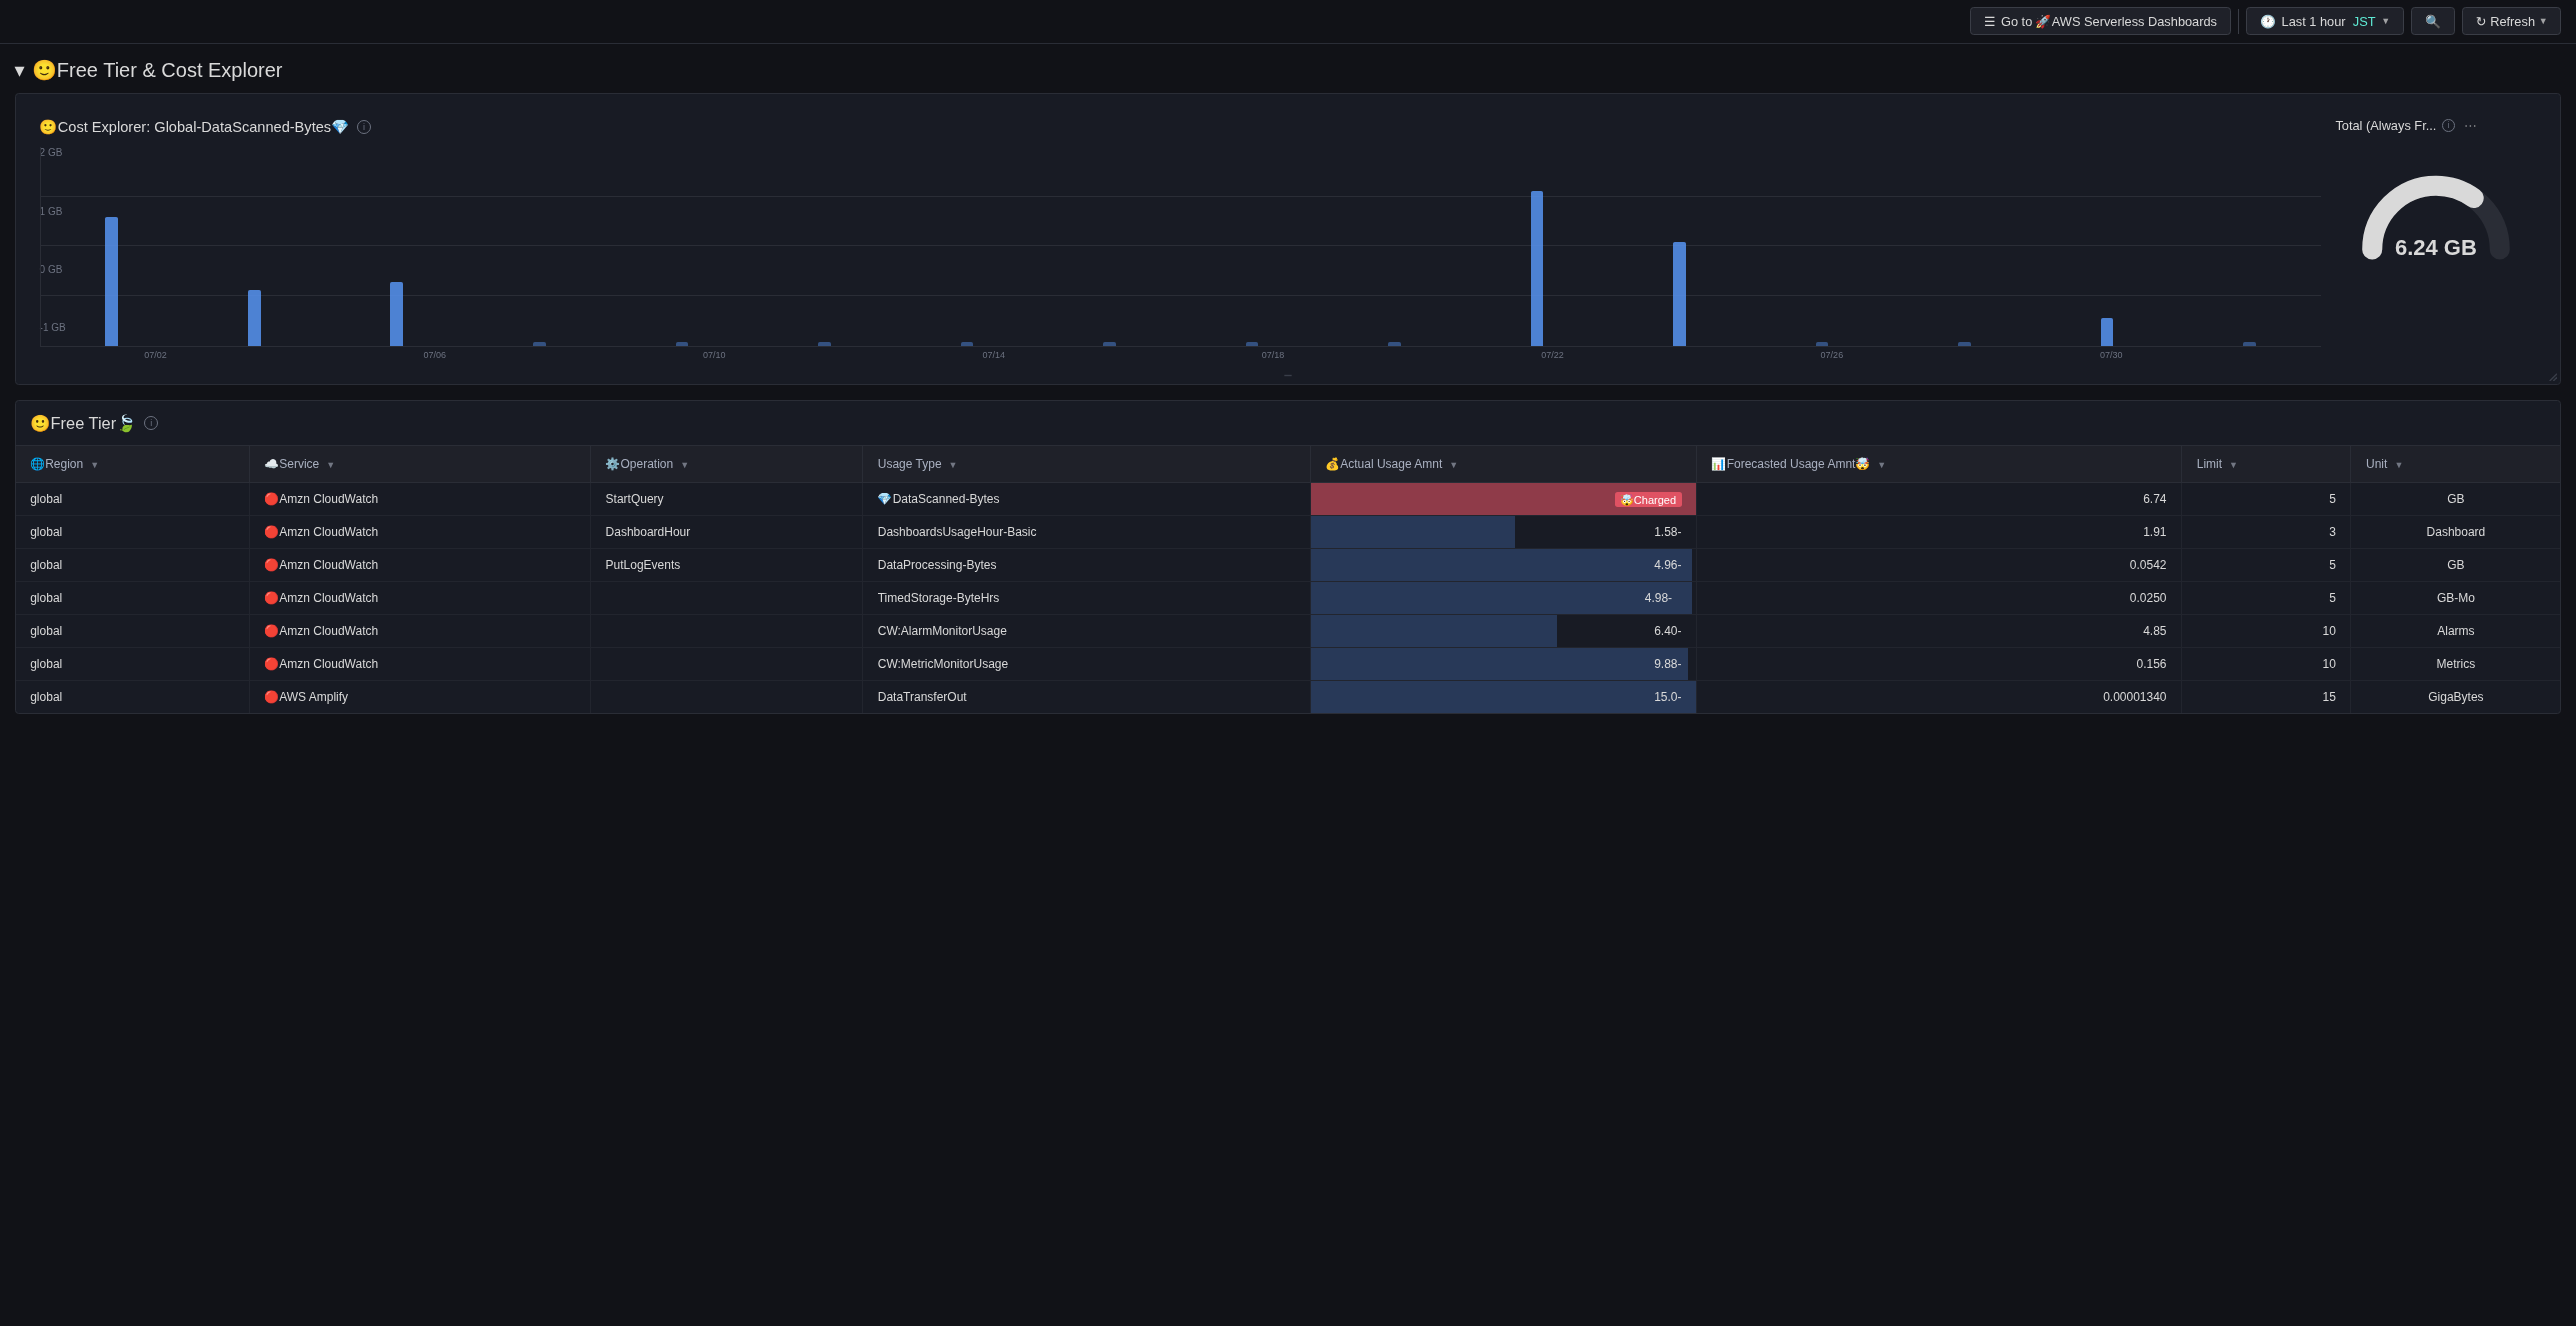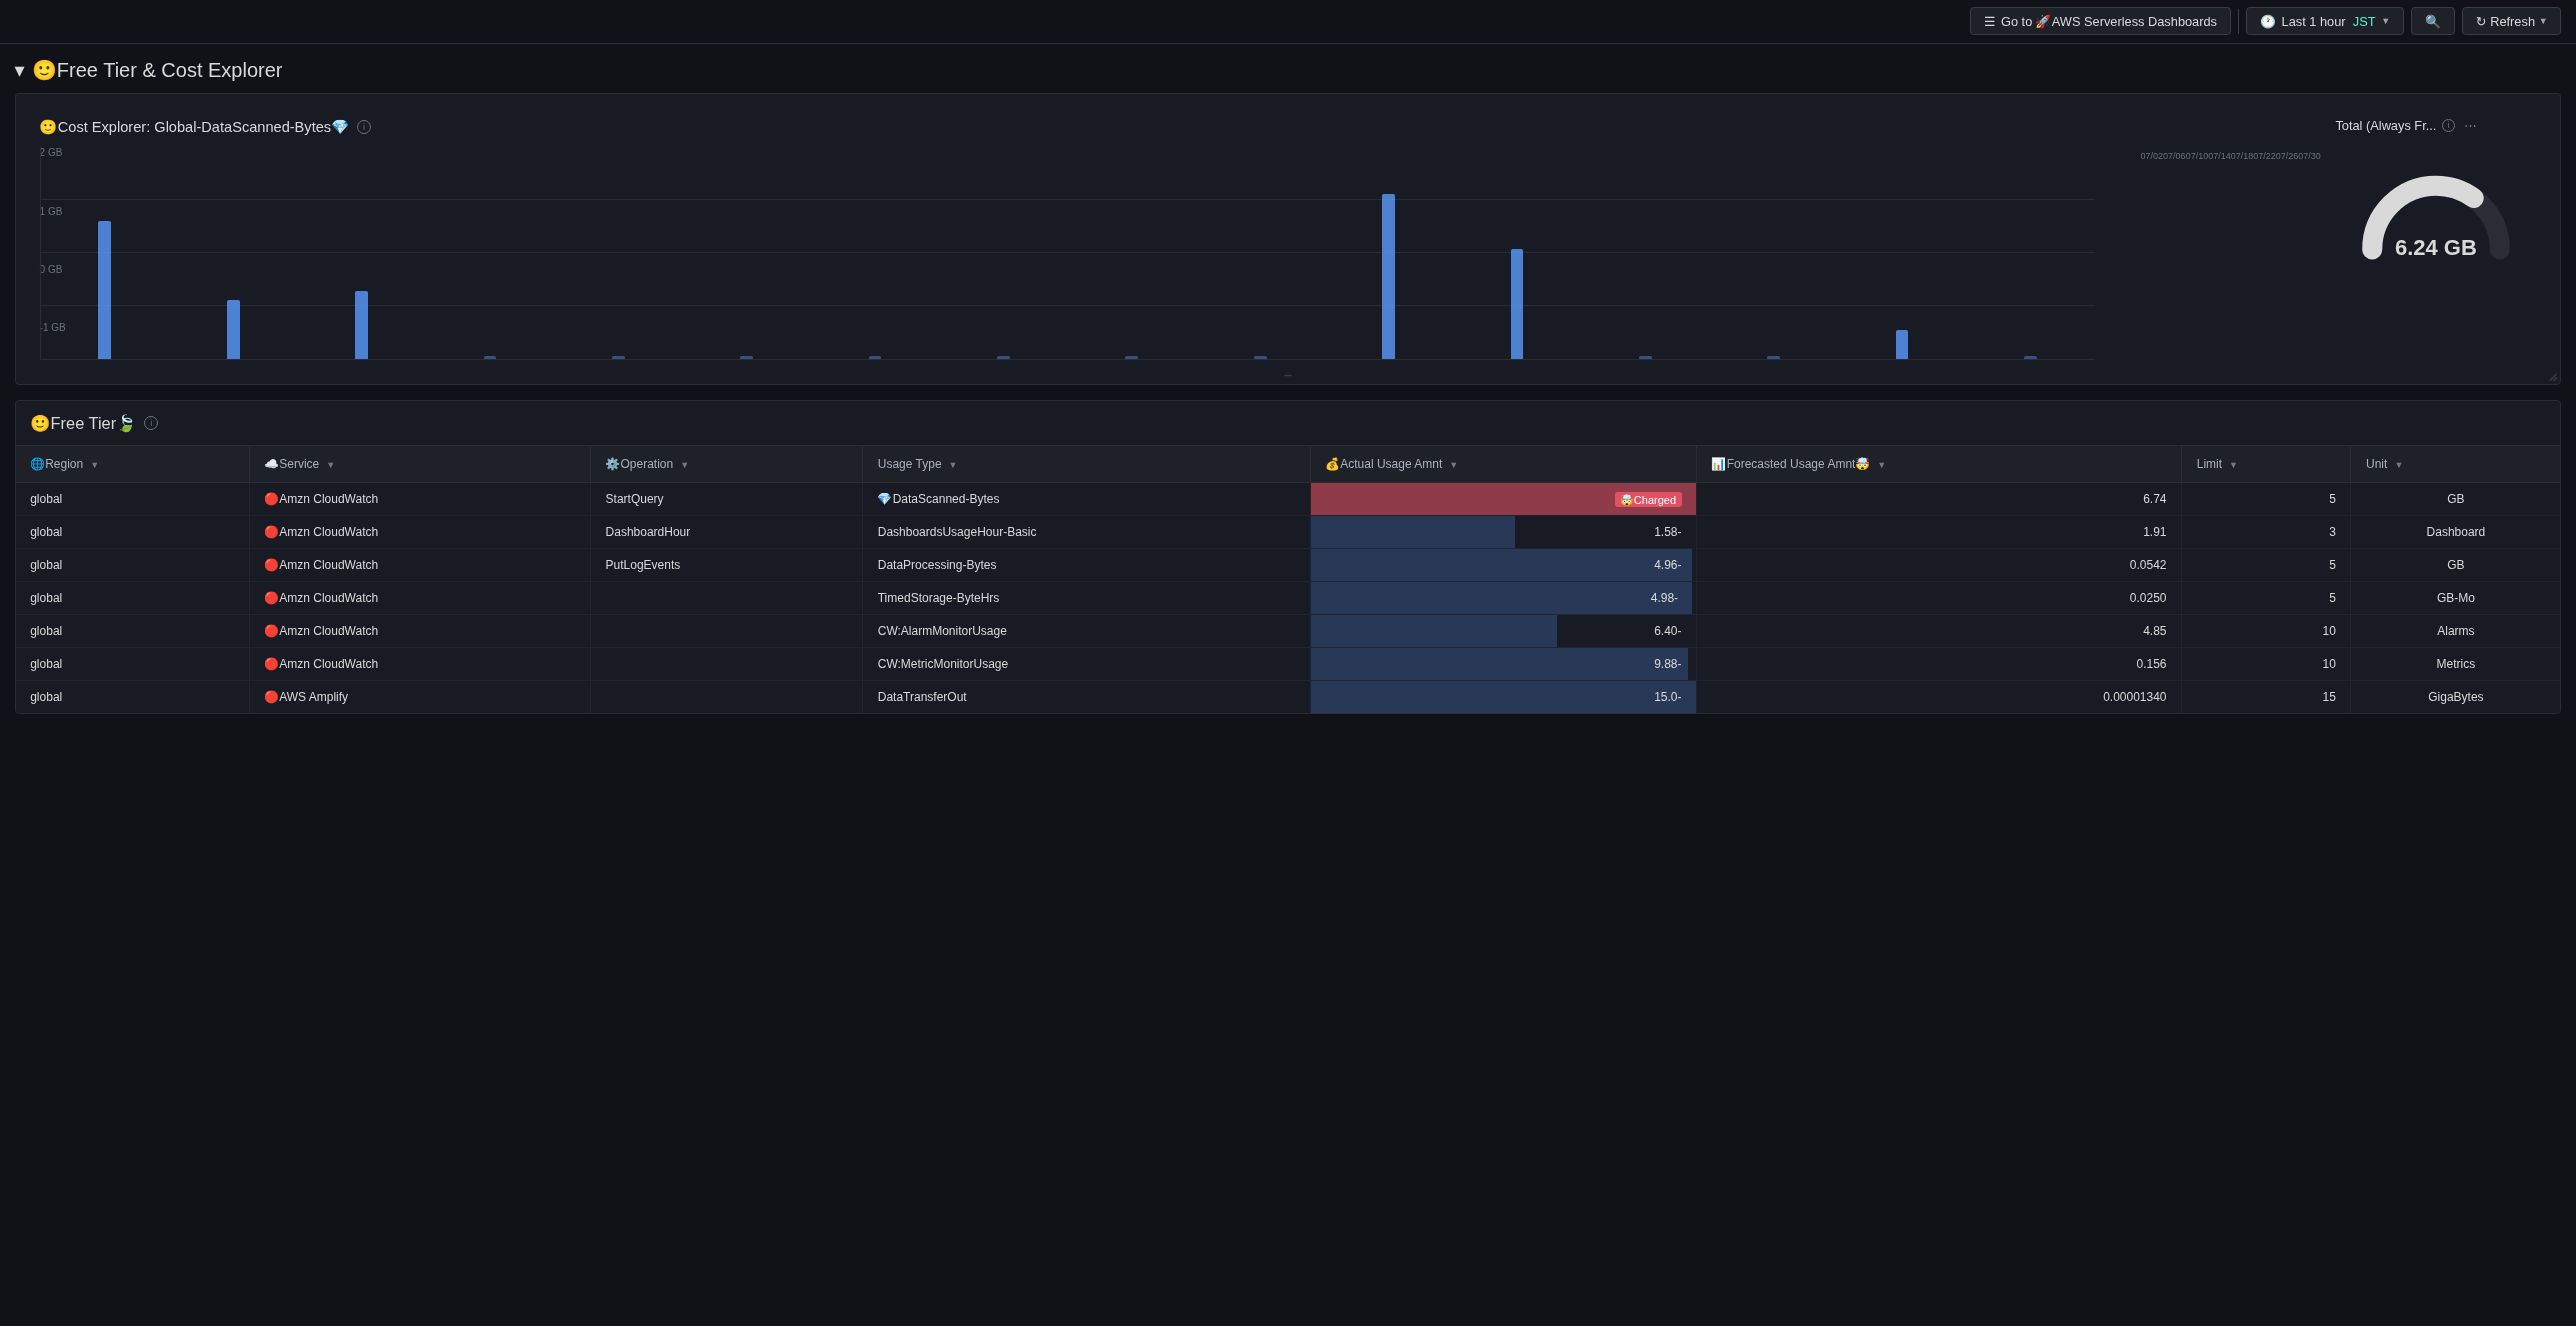--- a/index.html
+++ b/index.html
@@ -130,21 +130,21 @@
       flex-direction: column;
       justify-content: space-between;
       font-size: 10px;
       color: #6c7280;
       width: 37px;
     }
 
     .chart-bars-container {
       flex: 1;
       display: flex;
-      flex-direction: row;
+      flex-direction: column;
     }
 
     .bars-area {
       flex: 1;
       position: relative;
       border-left: 0.9px solid #2a2d36;
       border-bottom: 0.9px solid #2a2d36;
       display: flex;
       align-items: flex-end;
       gap: 0;
@@ -564,21 +564,21 @@
             </tr>
             <tr>
               <td>global</td>
               <td>🔴Amzn CloudWatch</td>
               <td></td>
               <td>TimedStorage-ByteHrs</td>
               <td class="usage-cell" style="position: relative; min-width: 146px;">
                 <div style="position: absolute; inset: 0px; background: transparent;">
                   <div style="position: absolute; top: 0px; left: 0px; bottom: 0px; width: 99%; background: rgba(87, 148, 242, 0.25);"></div>
                 </div>
-                <span style="position: relative; z-index: 1; display: block; padding: 9px 18px; text-align: right;">4.98-</span>
+                <span style="position: relative; z-index: 1; display: block; padding: 9px 24px; text-align: right;">4.98-</span>
               </td>
               <td class="numeric">0.0250</td>
               <td class="numeric">5</td>
               <td>GB-Mo</td>
             </tr>
             <tr>
               <td>global</td>
               <td>🔴Amzn CloudWatch</td>
               <td></td>
               <td>CW:AlarmMonitorUsage</td>

